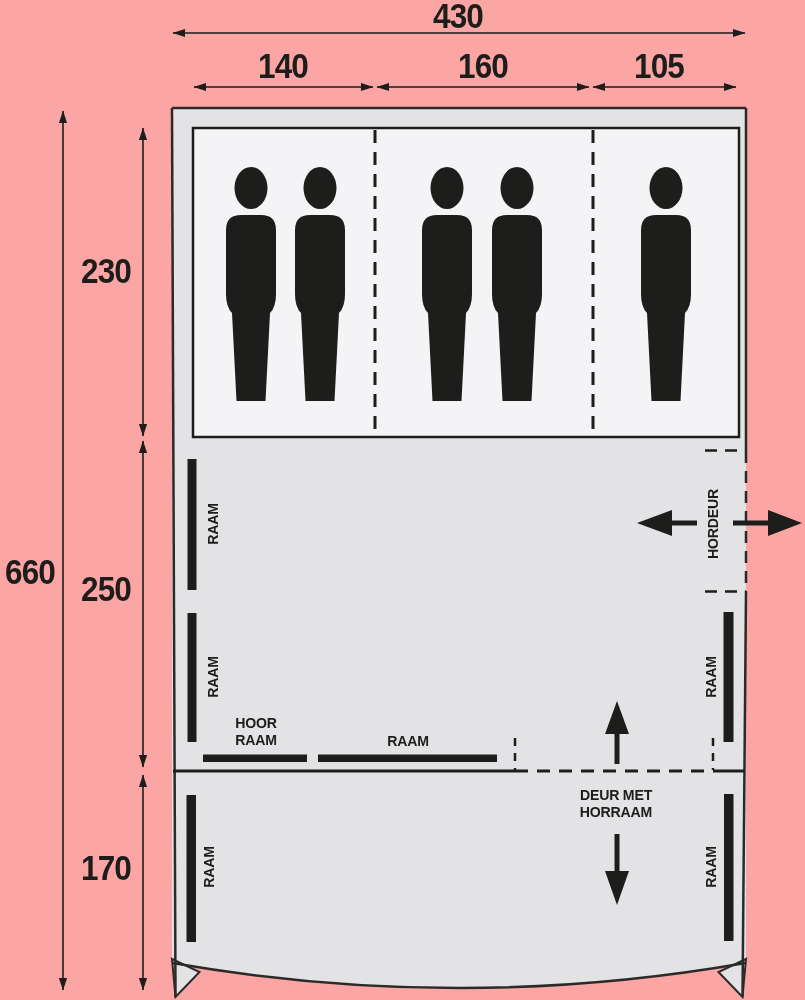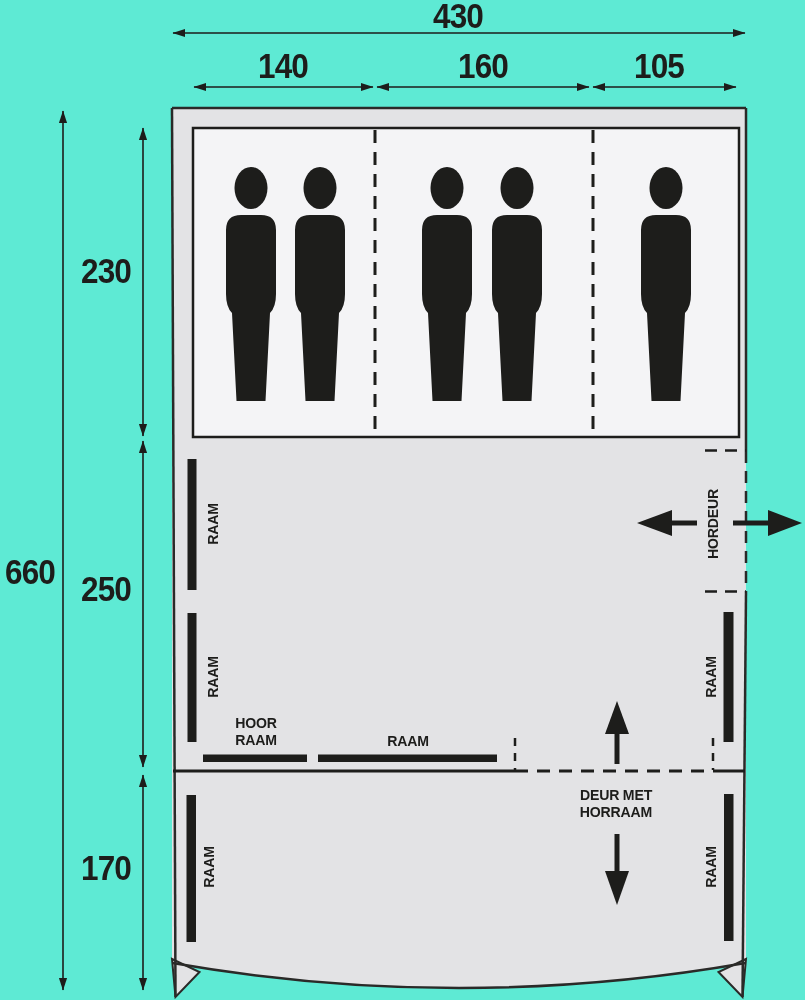--- a/index.html
+++ b/index.html
@@ -1,16 +1,16 @@
 <!DOCTYPE html>
 <html><head>
 <meta charset="utf-8">
 <style>
   html,body{margin:0;padding:0;background:#ffffff;}
-  #stage{position:relative;width:805px;height:1000px;background:#5eead4;overflow:hidden;
+  #stage{position:relative;width:805px;height:1000px;background:#fca5a5;overflow:hidden;
          font-family:"Liberation Sans",sans-serif;color:#1d1d1b;}
   #plan-svg{position:absolute;left:0;top:0;}
   .abs{position:absolute;white-space:nowrap;}
   .dim{font-weight:bold;font-size:35px;letter-spacing:-1px;
        transform:translate(-50%,-50%) scaleX(0.9);}
   .lbl{font-weight:bold;font-size:15px;letter-spacing:-0.2px;
        transform:translate(-50%,-50%) scaleX(0.94);}
   .lbl-rot{font-weight:bold;font-size:15px;letter-spacing:-0.2px;
        transform:translate(-50%,-50%) rotate(-90deg) scaleX(0.94);}
   .lbl-multi{font-weight:bold;font-size:15px;letter-spacing:-0.2px;line-height:16.5px;

